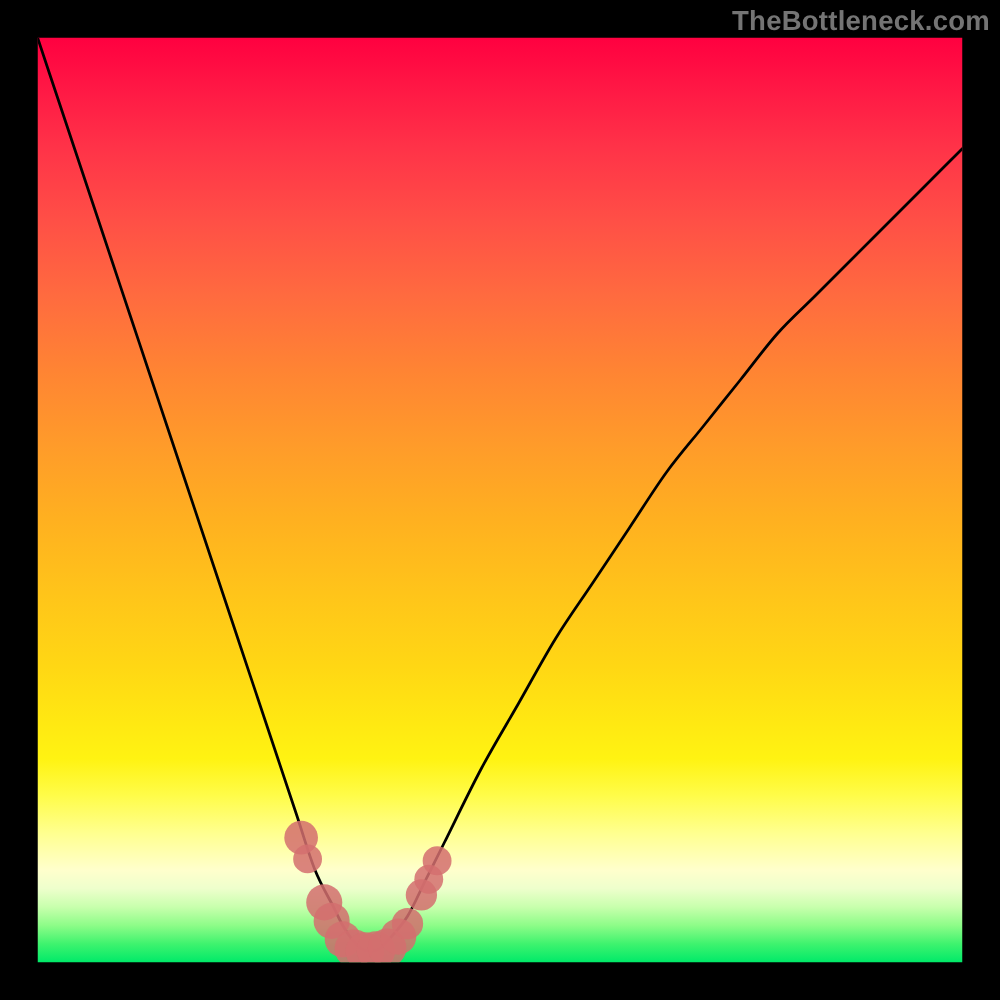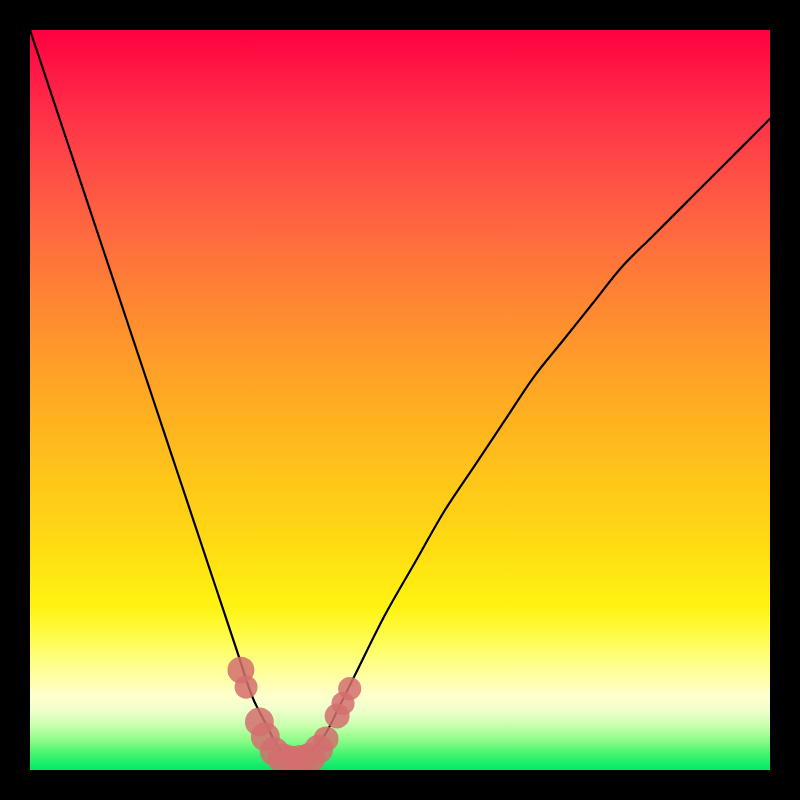--- a/index.html
+++ b/index.html
@@ -95,13 +95,14 @@
           <circle cx="270.84" cy="730.38" r="15.39" class="dot" fill="#d46f6e"></circle>
           <circle cx="279.72" cy="728.16" r="15.39" class="dot" fill="#d46f6e"></circle>
           <circle cx="288.60" cy="719.28" r="14.43" class="dot" fill="#d46f6e"></circle>
           <circle cx="296.00" cy="708.92" r="12.51" class="dot" fill="#d46f6e"></circle>
           <circle cx="307.10" cy="685.98" r="12.51" class="dot" fill="#d46f6e"></circle>
           <circle cx="313.02" cy="673.40" r="11.54" class="dot" fill="#d46f6e"></circle>
           <circle cx="319.68" cy="658.60" r="11.54" class="dot" fill="#d46f6e"></circle>
         </g>
     </svg>
   </div>
+  <div class="watermark">TheBottleneck.com</div>
 </div>
 
 </body></html>

